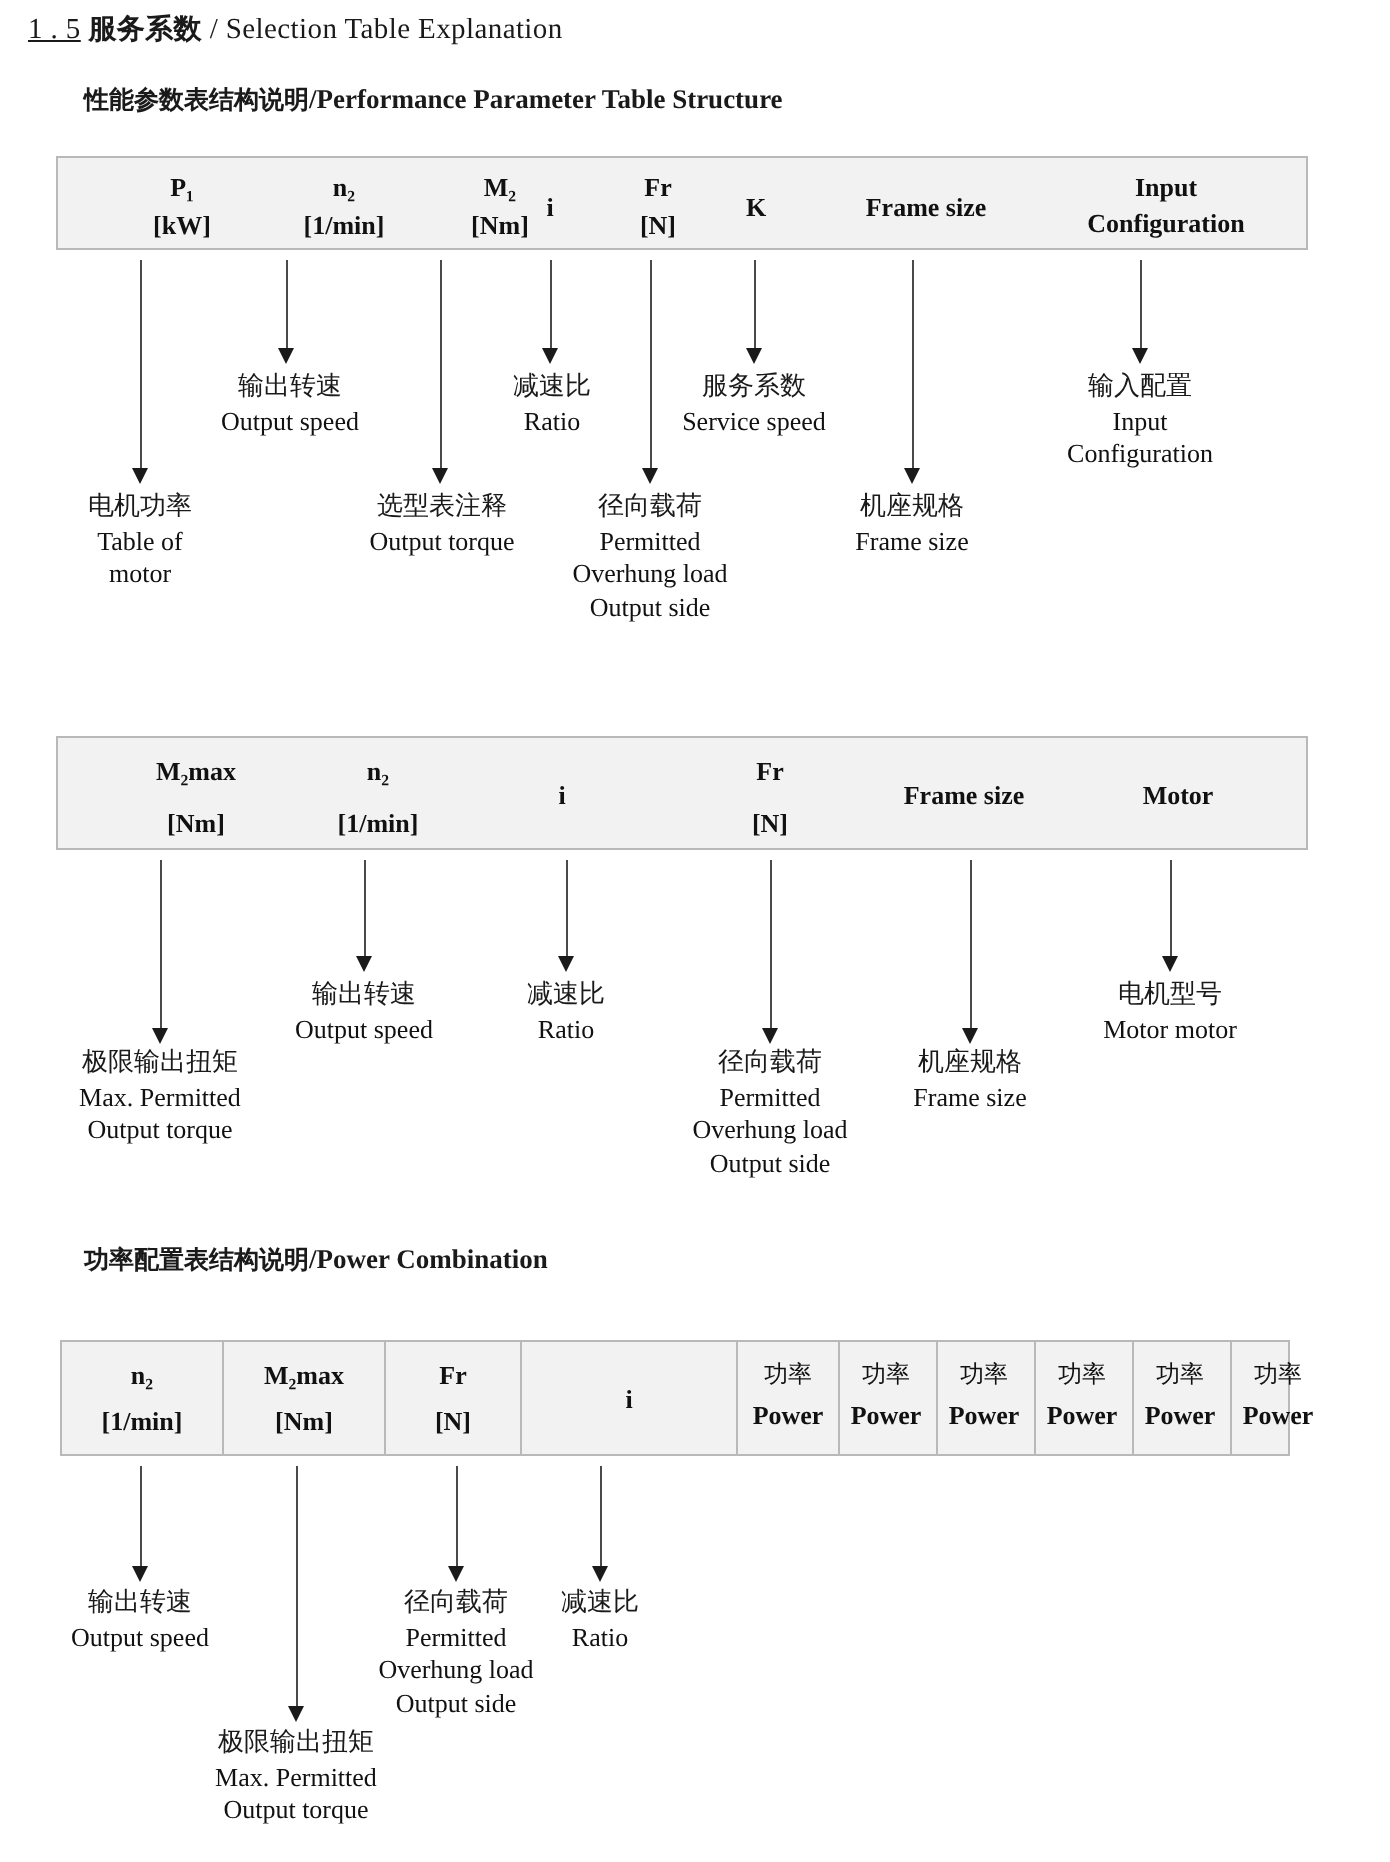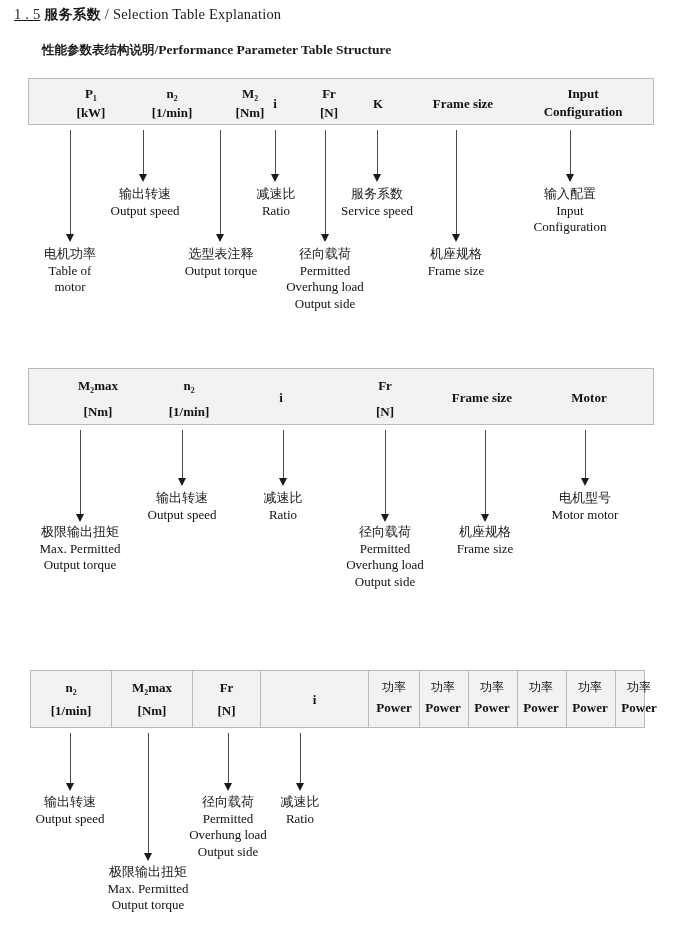--- a/index.html
+++ b/index.html
@@ -324,20 +324,23 @@
   </div>
   <div class="lbl" style="left:485px;top:524px;">
     <span class="cn">机座规格</span>
     <span class="en">Frame size</span>
   </div>
   <div class="lbl" style="left:585px;top:490px;">
     <span class="cn">电机型号</span>
     <span class="en">Motor motor</span>
   </div>
 
+  <div class="sec-title" id="sec3-title">
+    <span class="cn">功率配置表结构说明</span><span class="en">/Power Combination</span>
+  </div>
 
   <div class="tbl" id="tbl3">
     <div class="vline" style="left:80px;"></div>
     <div class="vline" style="left:161px;"></div>
     <div class="vline" style="left:229px;"></div>
     <div class="vline" style="left:337px;"></div>
     <div class="vline" style="left:388px;"></div>
     <div class="vline" style="left:437px;"></div>
     <div class="vline" style="left:486px;"></div>
     <div class="vline" style="left:535px;"></div>

